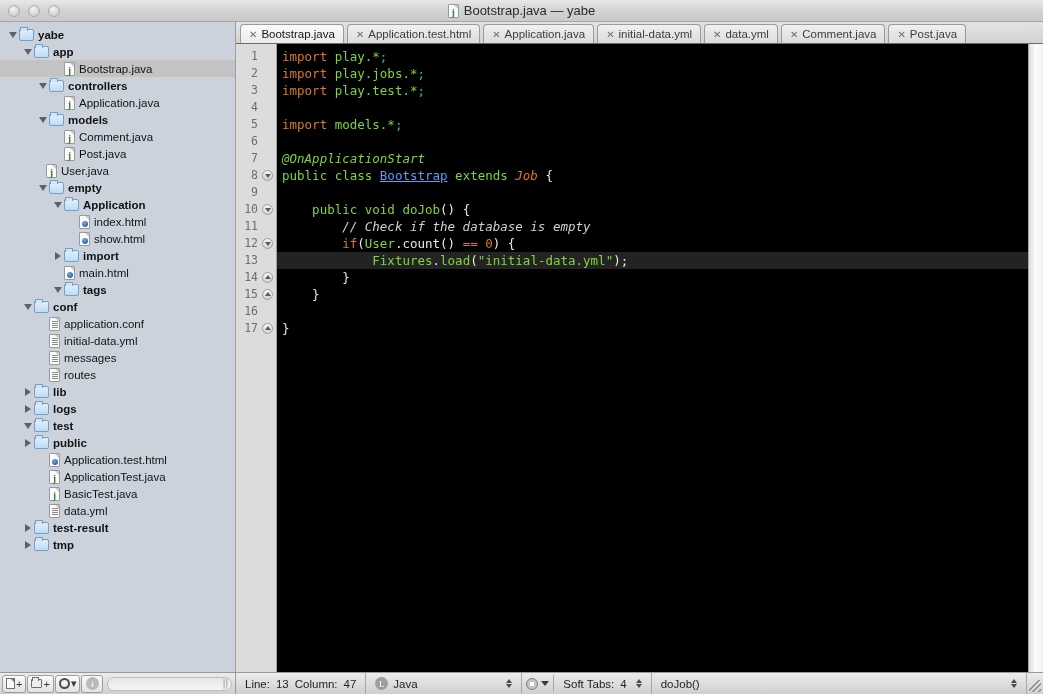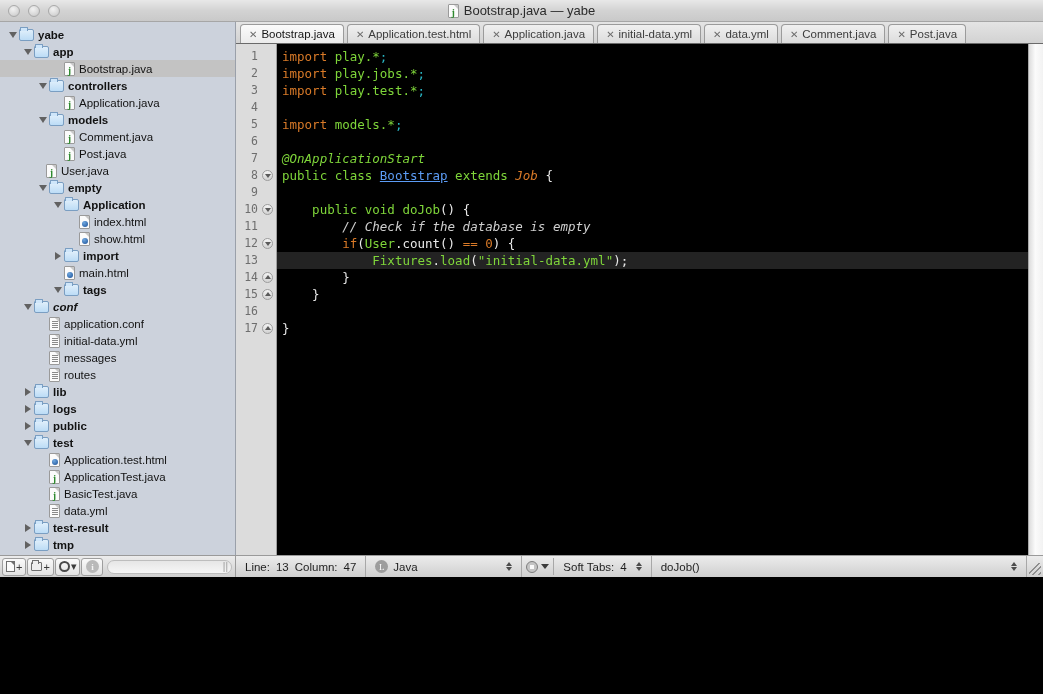--- a/index.html
+++ b/index.html
@@ -3,21 +3,21 @@
 <meta charset="utf-8">
 <style>
   * { box-sizing: border-box; margin: 0; padding: 0; }
   html, body {
     width: 1043px; height: 694px;
     overflow: hidden;
     font-family: "Liberation Sans", sans-serif;
     background: #000;
   }
   #app {
-    width: 1043px; height: 577px;
+    width: 1043px; height: 694px;
     position: relative;
     display: flex; flex-direction: column;
     background: #d6d6d6;
     border-radius: 25px;
   }
 
   
   .titlebar {
     height: 22px;
     flex: 0 0 22px;
@@ -399,21 +399,21 @@
           <span class="fi ficon fi-html"></span>
           <span class="lbl">main.html</span>
         </div>
         <div class="row" style="padding-left: 51px;">
           <span class="tw">
             <i></i>
           </span>
           <span class="folder"></span>
           <span class="lbl bold">tags</span>
         </div>
-        <div class="row" style="padding-left: 21px; font-style: italic;">
+        <div class="row" style="padding-left: 21px;">
           <span class="tw">
             <i></i>
           </span>
           <span class="folder"></span>
           <span class="lbl bold">conf</span>
         </div>
         <div class="row" style="padding-left: 36px;">
           <span class="tw none"></span>
           <span class="fi ficon fi-doc"></span>
           <span class="lbl">application.conf</span>
@@ -441,32 +441,32 @@
           <span class="lbl bold">lib</span>
         </div>
         <div class="row" style="padding-left: 21px;">
           <span class="tw closed">
             <i></i>
           </span>
           <span class="folder"></span>
           <span class="lbl bold">logs</span>
         </div>
         <div class="row" style="padding-left: 21px;">
+          <span class="tw">
+            <i></i>
+          </span>
+          <span class="folder"></span>
+          <span class="lbl bold">test</span>
+        </div>
+        <div class="row" style="padding-left: 21px;">
           <span class="tw closed">
             <i></i>
           </span>
           <span class="folder"></span>
           <span class="lbl bold">public</span>
-        </div>
-        <div class="row" style="padding-left: 21px;">
-          <span class="tw">
-            <i></i>
-          </span>
-          <span class="folder"></span>
-          <span class="lbl bold">test</span>
         </div>
         <div class="row" style="padding-left: 36px;">
           <span class="tw none"></span>
           <span class="fi ficon fi-html"></span>
           <span class="lbl">Application.test.html</span>
         </div>
         <div class="row" style="padding-left: 36px;">
           <span class="tw none"></span>
           <span class="fi ficon fi-java"></span>
           <span class="lbl">ApplicationTest.java</span>

